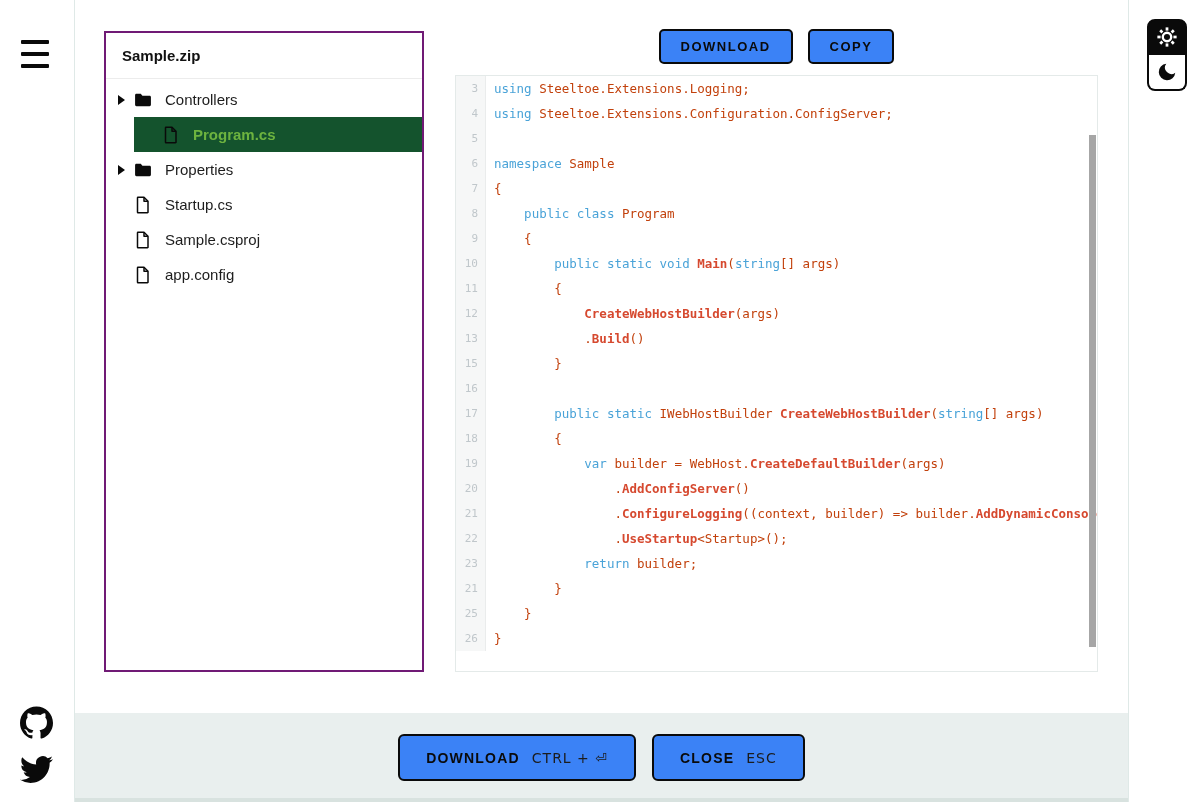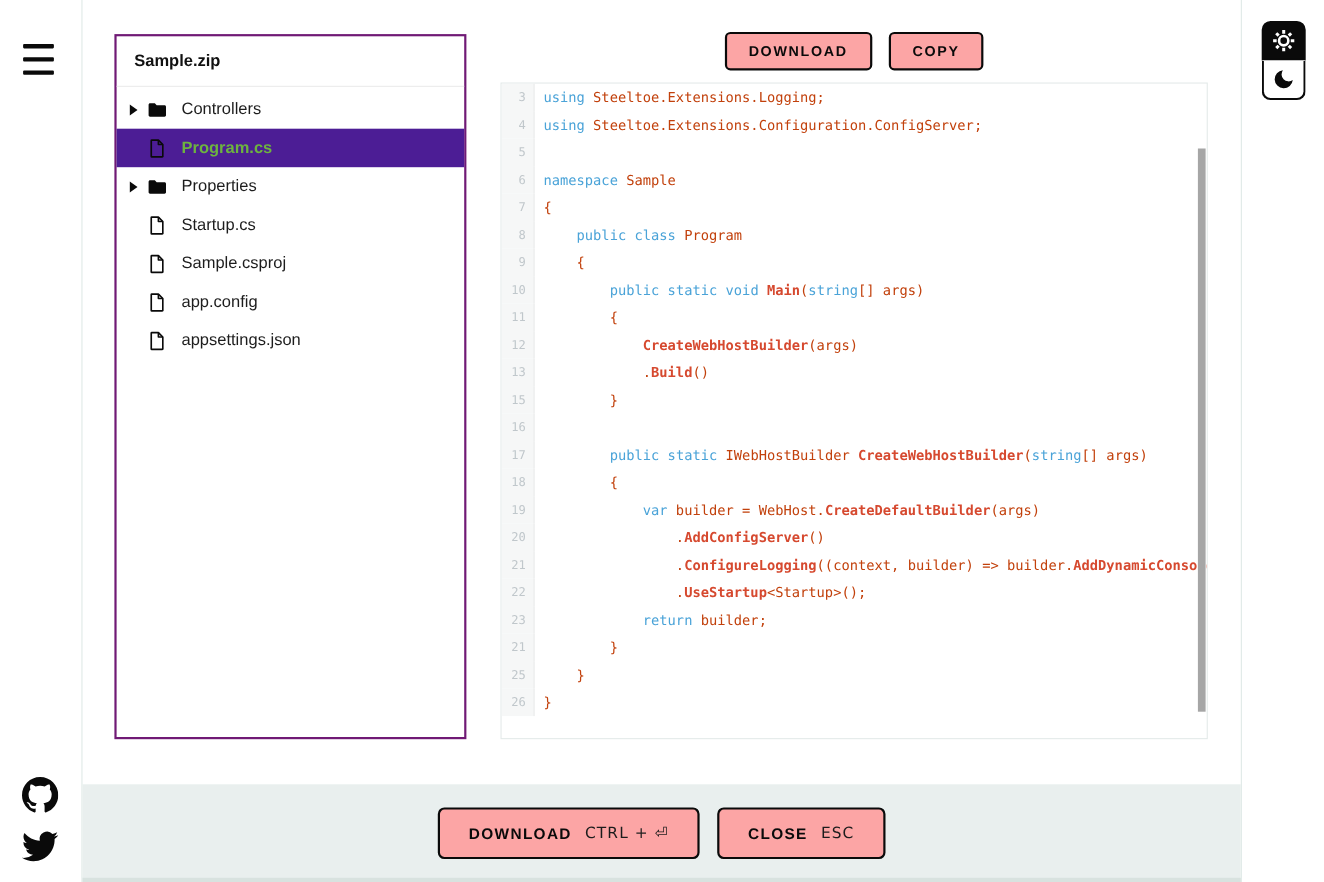--- a/index.html
+++ b/index.html
@@ -18,29 +18,29 @@
   .social a { width:33px; height:33px; display:block; color:#0a0a0a; cursor:pointer; }
   .social svg { width:100%; height:100%; fill:#0a0a0a; }
 
   .theme-toggle { position:absolute; right:17px; top:19px; display:flex; flex-direction:column; }
   .theme-btn { width:40px; height:36px; border:2px solid #0a0a0a; background:#fff; display:flex; align-items:center; justify-content:center; cursor:pointer; padding:0; }
   .theme-btn.light { background:#0a0a0a; border-radius:8px 8px 0 0; }
   .theme-btn.dark  { background:#fff; border-radius:0 0 8px 8px; border-top:none; }
 
   
   .toolbar { position:absolute; left:455px; top:29px; width:643px; display:flex; justify-content:center; gap:15px; }
-  .btn { background:#fca5a5; border:2px solid #0a0a0a; border-radius:5px; font-family:"Liberation Sans",sans-serif; font-weight:700; color:#0a0a0a; cursor:pointer; }
+  .btn { background:#3b82f6; border:2px solid #0a0a0a; border-radius:5px; font-family:"Liberation Sans",sans-serif; font-weight:700; color:#0a0a0a; cursor:pointer; }
   .toolbar .btn { height:35px; padding:0 20px; font-size:13px; letter-spacing:1.5px; }
 
   
   .file-card { position:absolute; left:104px; top:31px; width:320px; height:641px; background:#fff; border:2px solid #701a75; }
   .file-card header { height:46px; line-height:46px; padding:0 16px; font-size:15px; font-weight:700; color:#111; border-bottom:1px solid #ececec; }
   .tree { padding-top:3px; }
   .tree-item { height:35px; display:flex; align-items:center; padding-left:12px; cursor:pointer; }
-  .tree-item.selected { background:#4c1d95; }
+  .tree-item.selected { background:#14532d;margin-left:28px; }
   .caret-box { width:15px; display:flex; align-items:center; }
   .caret { width:0; height:0; border-left:7px solid #0a0a0a; border-top:5px solid transparent; border-bottom:5px solid transparent; }
   .tree-icon { width:23px; height:20px; display:flex; align-items:center; margin-right:9px; color:#0a0a0a; }
   .tree-icon svg { width:20px; height:20px; }
   .tree-label { font-size:15px; color:#1d1d1d; }
   .tree-item.selected .tree-label { color:#6db33f; font-weight:700; }
 
   
   .code-panel { position:absolute; left:455px; top:75px; width:643px; height:597px; background:#fff; border:1px solid #e4eae9; overflow:hidden; }
   .code-line { display:flex; height:25px; line-height:25px; }
@@ -169,30 +169,20 @@
         <div class="tree-item">
           <span class="caret-box"></span>
           <span class="tree-icon">
             <svg viewBox="0 0 24 24">
               <path d="M6 2.8h7.2l4.8 4.8v13a.6.6 0 0 1-.6.6H6a.6.6 0 0 1-.6-.6V3.4a.6.6 0 0 1 .6-.6z" fill="none" stroke="currentColor" stroke-width="1.8" stroke-linejoin="round"></path>
               <path d="M13.2 2.8v4.8H18" fill="none" stroke="currentColor" stroke-width="1.8" stroke-linejoin="round"></path>
             </svg>
           </span>
           <span class="tree-label">app.config</span>
         </div>
-        <div class="tree-item">
-          <span class="caret-box"></span>
-          <span class="tree-icon">
-            <svg viewBox="0 0 24 24">
-              <path d="M6 2.8h7.2l4.8 4.8v13a.6.6 0 0 1-.6.6H6a.6.6 0 0 1-.6-.6V3.4a.6.6 0 0 1 .6-.6z" fill="none" stroke="currentColor" stroke-width="1.8" stroke-linejoin="round"></path>
-              <path d="M13.2 2.8v4.8H18" fill="none" stroke="currentColor" stroke-width="1.8" stroke-linejoin="round"></path>
-            </svg>
-          </span>
-          <span class="tree-label">appsettings.json</span>
-        </div>
       </div>
   </section>
 
   <section class="code-panel">
     <div id="code">
         <div class="code-line">
           <div class="lnum">3</div>
           <div class="lcode"><span class="seg-kw">using</span><span class="seg-pl"> Steeltoe.Extensions.Logging;</span></div>
         </div>
         <div class="code-line">

